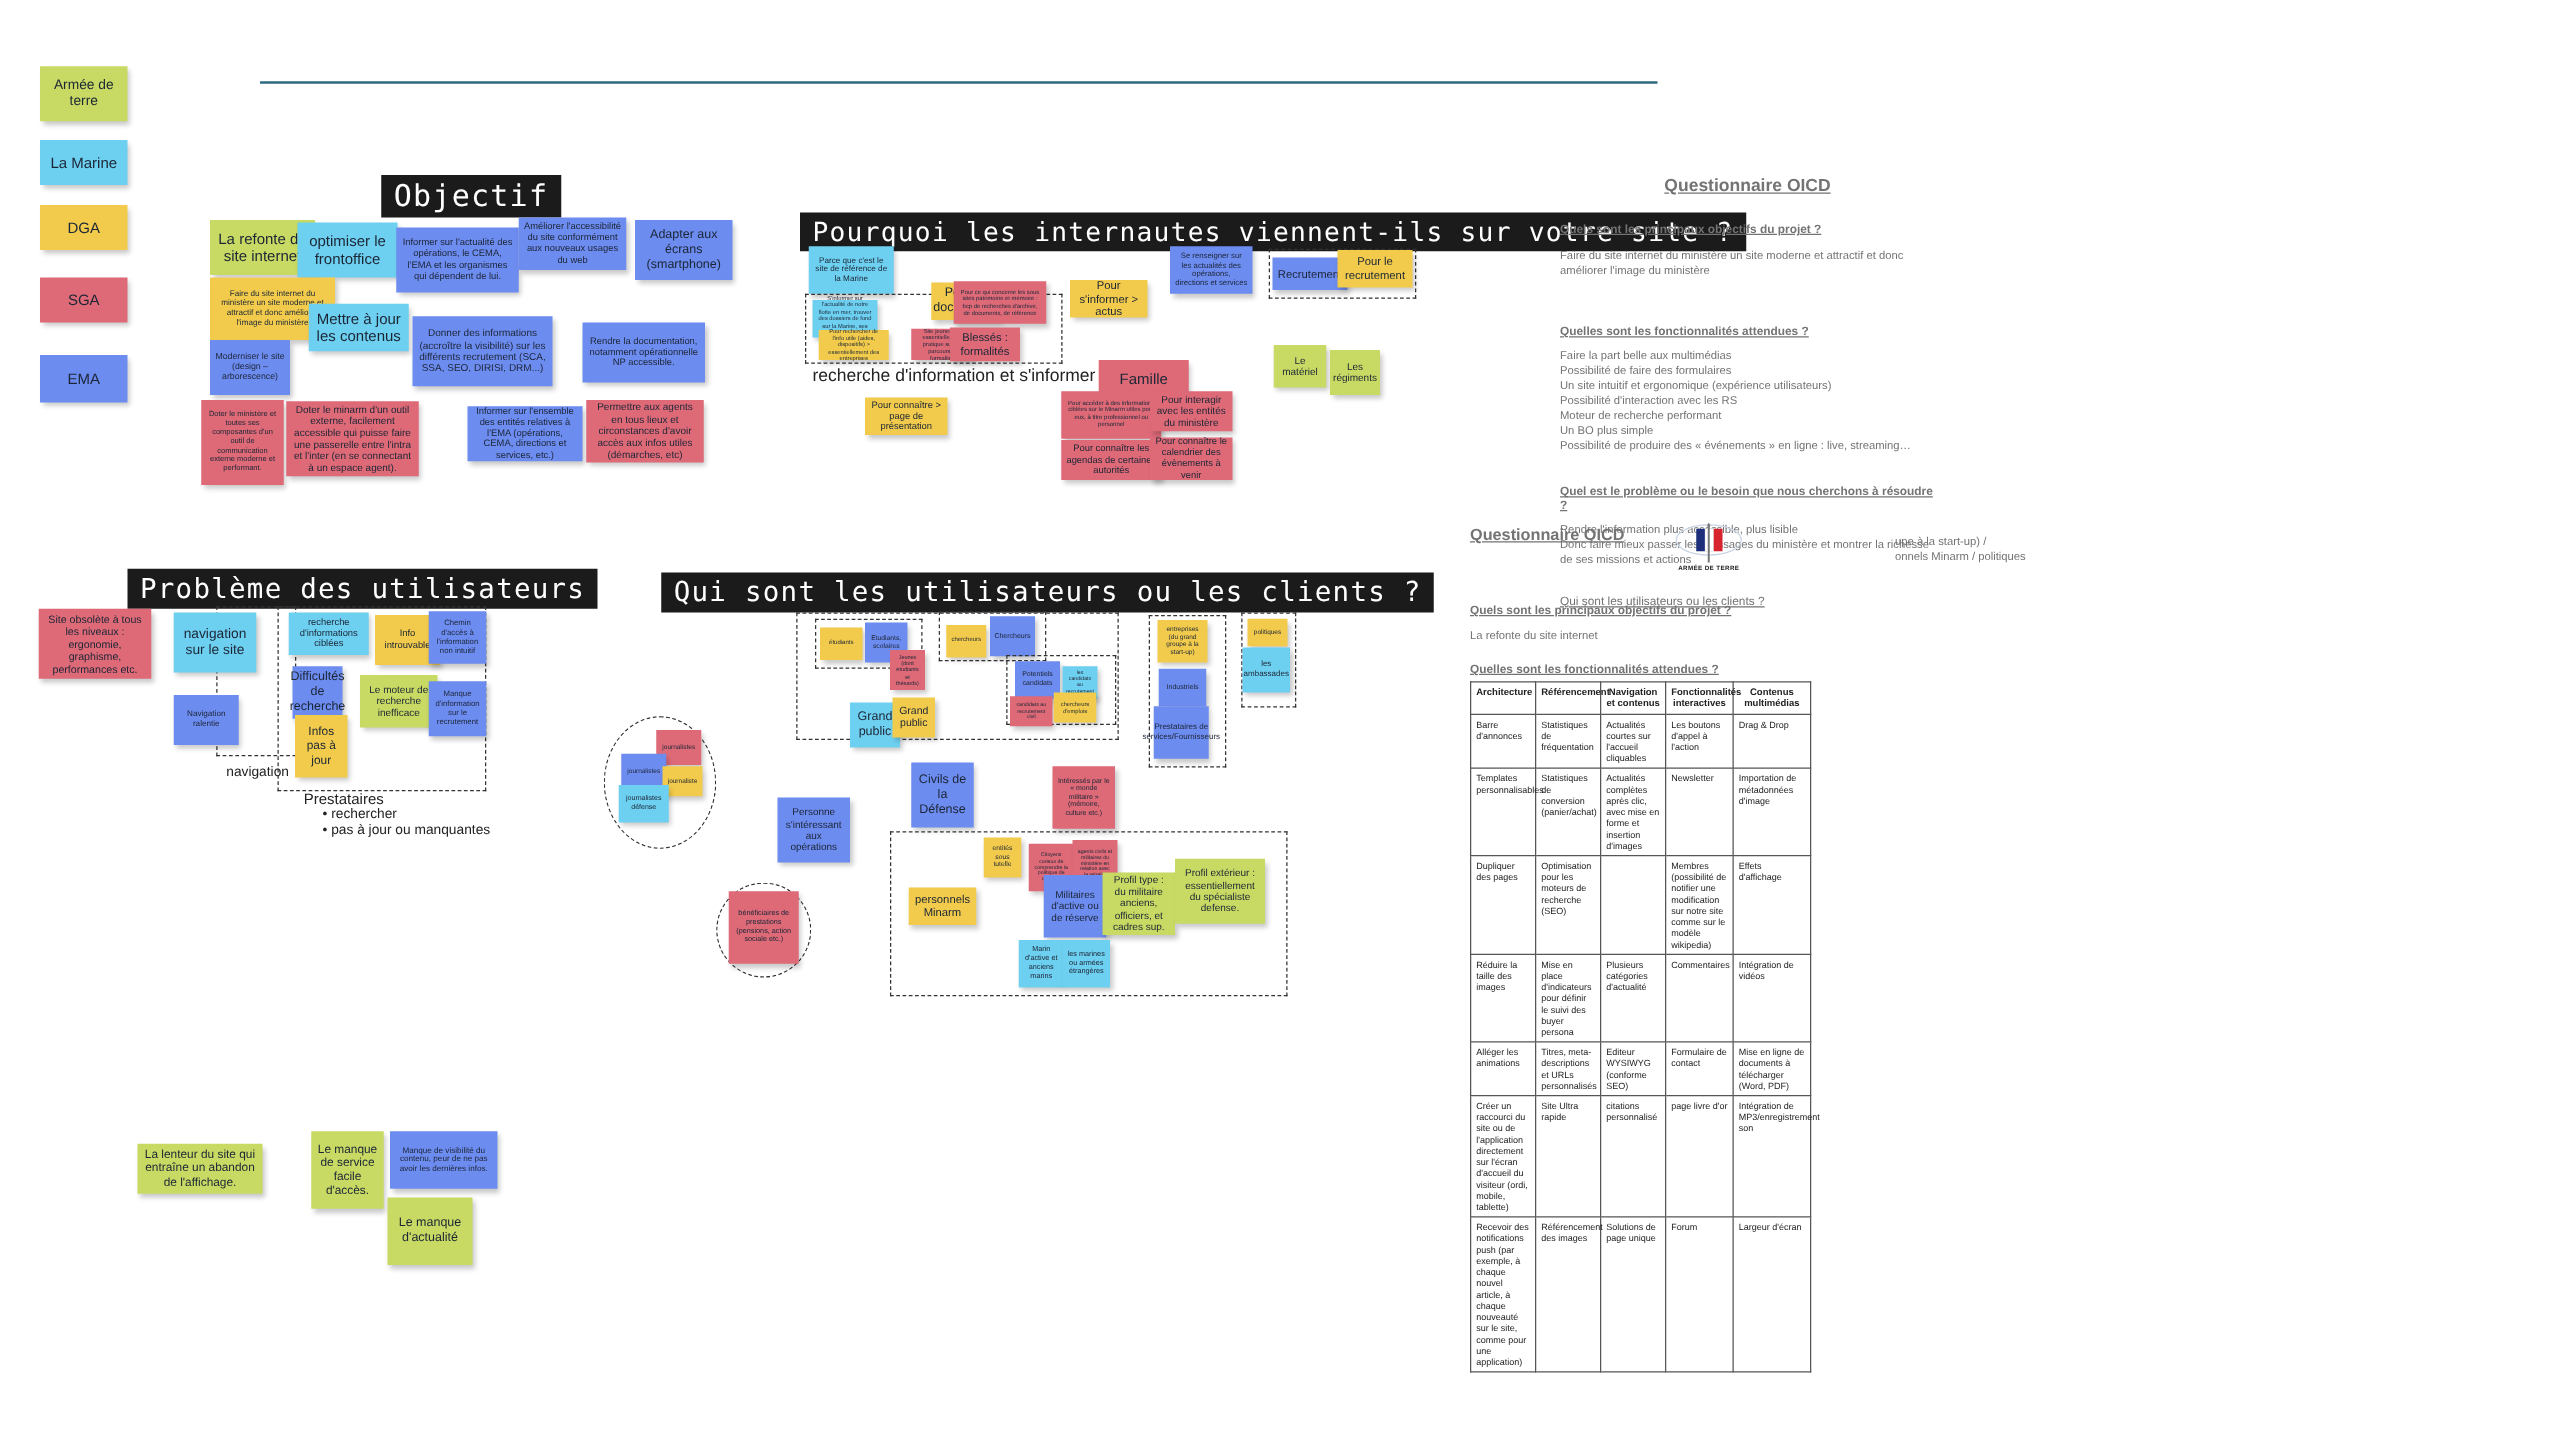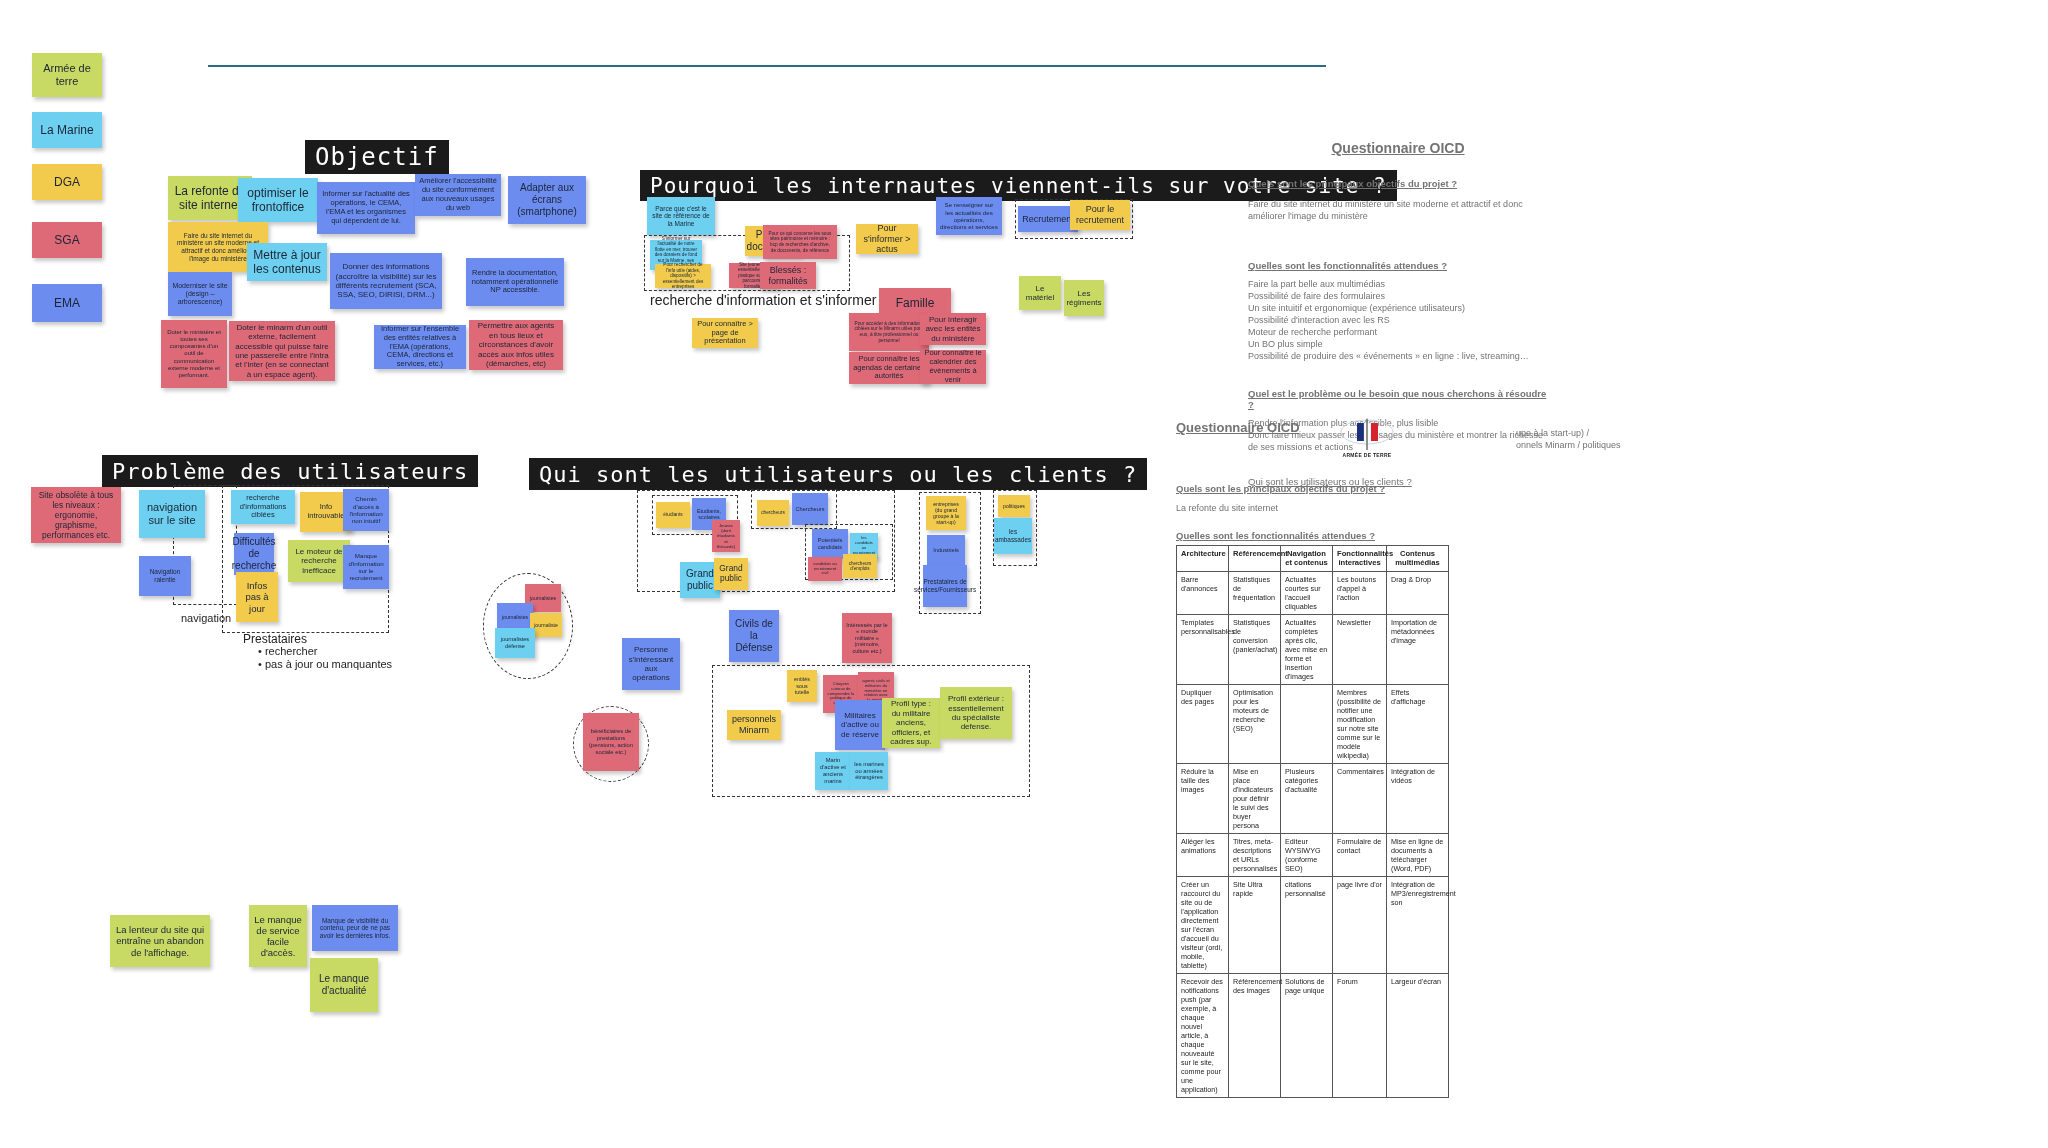--- a/index.html
+++ b/index.html
@@ -237,21 +237,21 @@
   <div class="note n-green" style="left:288px;top:540px;width:62px;height:42px;font-size:8px;">
       <span>Le moteur de recherche inefficace</span>
     </div>
   <div class="note n-blue" style="left:343px;top:545px;width:46px;height:44px;font-size:6.2px;">
       <span>Manque d'information sur le recrutement</span>
     </div>
   <div class="note n-yellow" style="left:236px;top:572px;width:42px;height:50px;font-size:9.5px;">
       <span>Infos pas à jour</span>
     </div>
 
-  <div class="note n-green" style="left:110px;top:915px;width:100px;height:52px;font-size:9.5px;">
+  <div class="note n-green" style="left:110px;top:915px;width:100px;height:40px;font-size:9.5px;">
       <span>La lenteur du site qui entraîne un abandon de l'affichage.</span>
     </div>
   <div class="note n-green" style="left:249px;top:905px;width:58px;height:62px;font-size:9.5px;">
       <span>Le manque de service facile d'accès.</span>
     </div>
   <div class="note n-blue" style="left:312px;top:905px;width:86px;height:46px;font-size:6.5px;">
       <span>Manque de visibilité du contenu, peur de ne pas avoir les dernières infos.</span>
     </div>
   <div class="note n-green" style="left:310px;top:958px;width:68px;height:54px;font-size:10px;">
       <span>Le manque d'actualité</span>

